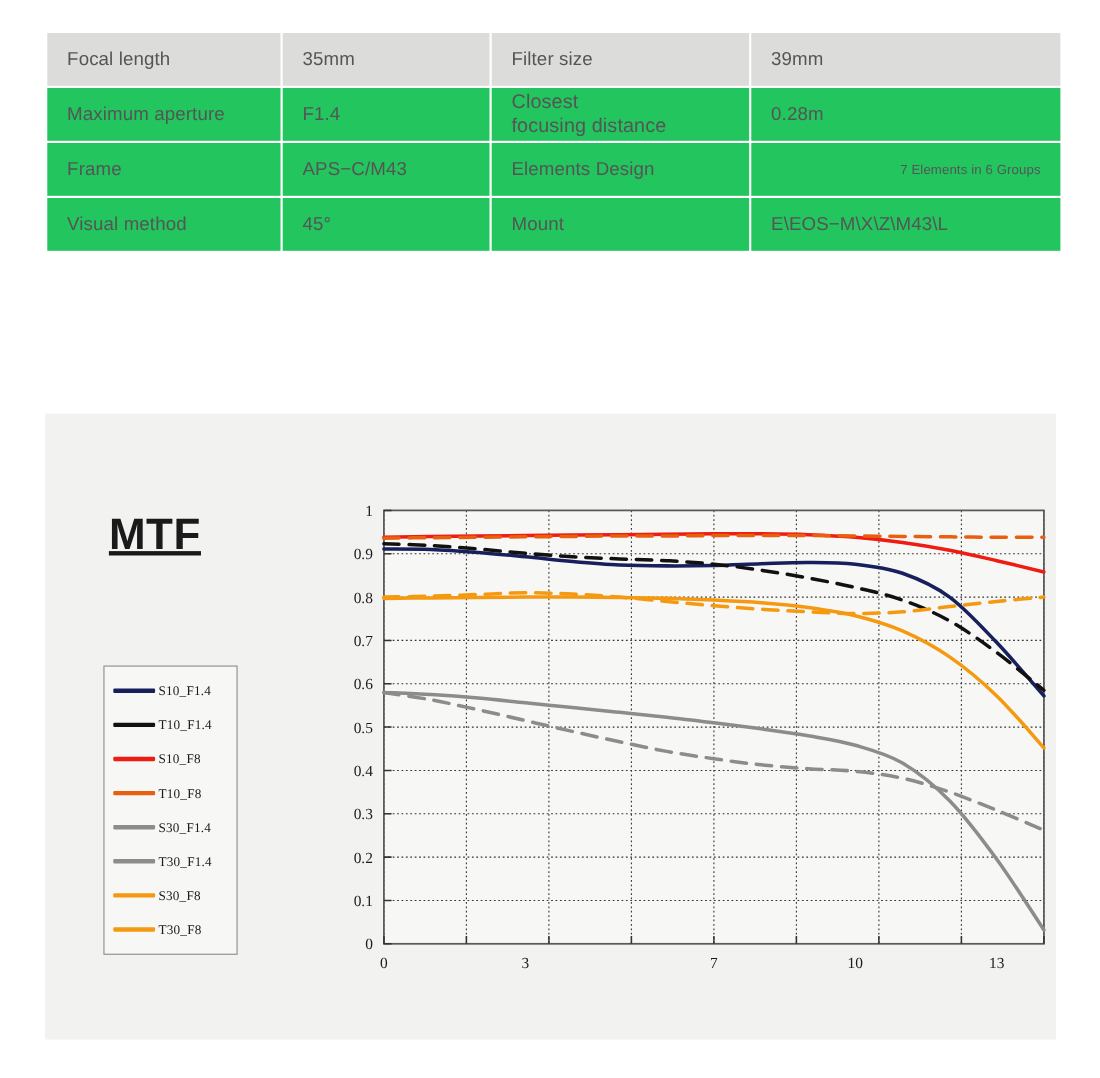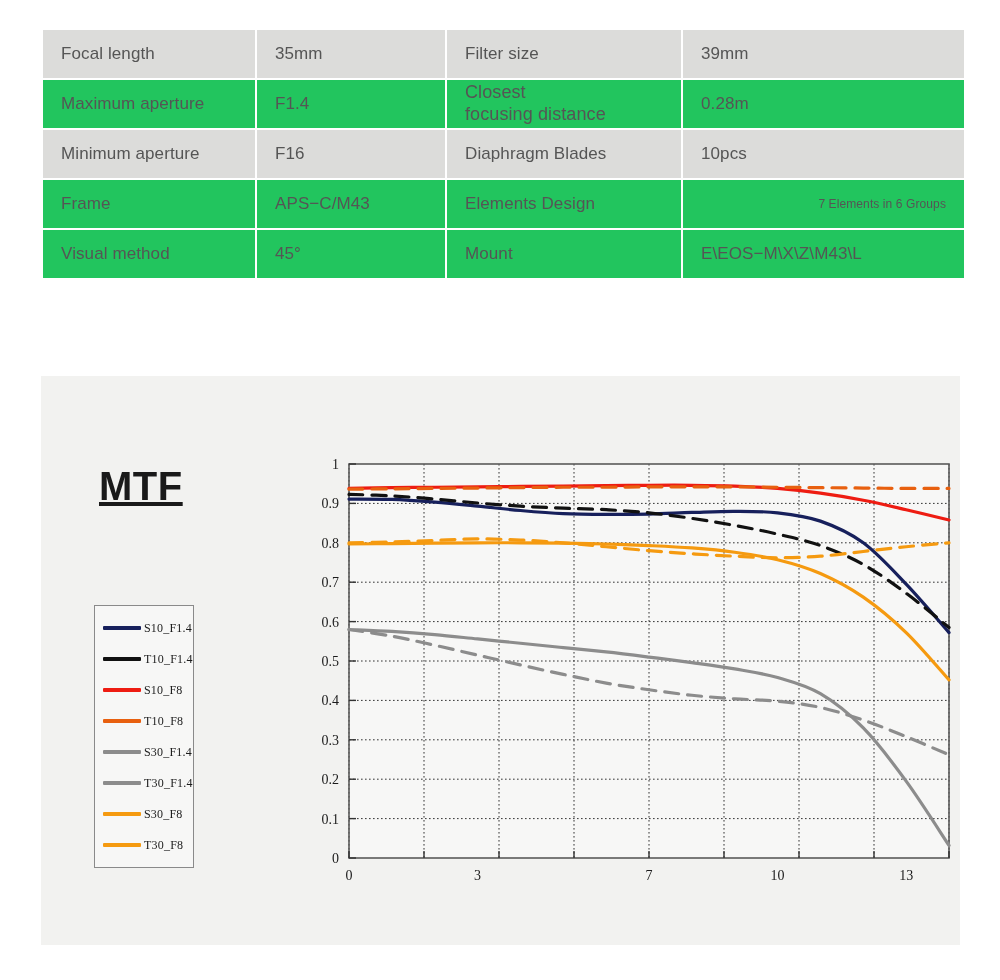--- a/index.html
+++ b/index.html
@@ -65,21 +65,21 @@
     color: #1a1a1a;
     letter-spacing: 0.5px;
     text-decoration: underline;
   }
 
   
   .legend-box {
     position: absolute;
     left: 53px;
     top: 229px;
-    width: 100px;
+    width: 122px;
     height: 263px;
     background: #f7f7f6;
     border: 1px solid #8a8a8a;
     box-sizing: border-box;
   }
   .legend-list {
     position: absolute;
     left: 0; top: 0;
     width: 100%; height: 100%;
     display: flex;
@@ -134,26 +134,20 @@
         <td>Focal length</td>
         <td>35mm</td>
         <td>Filter size</td>
         <td>39mm</td>
       </tr>
       <tr class="light">
         <td>Maximum aperture</td>
         <td>F1.4</td>
         <td class="two-line">Closest<br>focusing distance</td>
         <td>0.28m</td>
-      </tr>
-      <tr class="shade">
-        <td>Minimum aperture</td>
-        <td>F16</td>
-        <td>Diaphragm Blades</td>
-        <td>10pcs</td>
       </tr>
       <tr class="light">
         <td>Frame</td>
         <td>APS−C/M43</td>
         <td>Elements Design</td>
         <td class="small-text">7 Elements in 6 Groups</td>
       </tr>
       <tr class="light">
         <td>Visual method</td>
         <td>45°</td>

